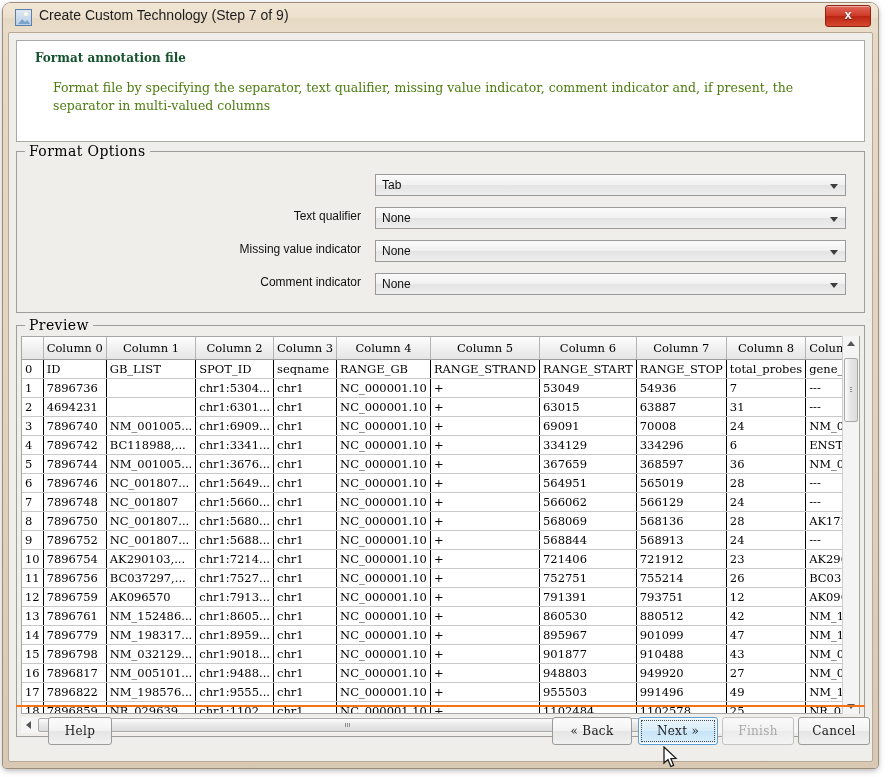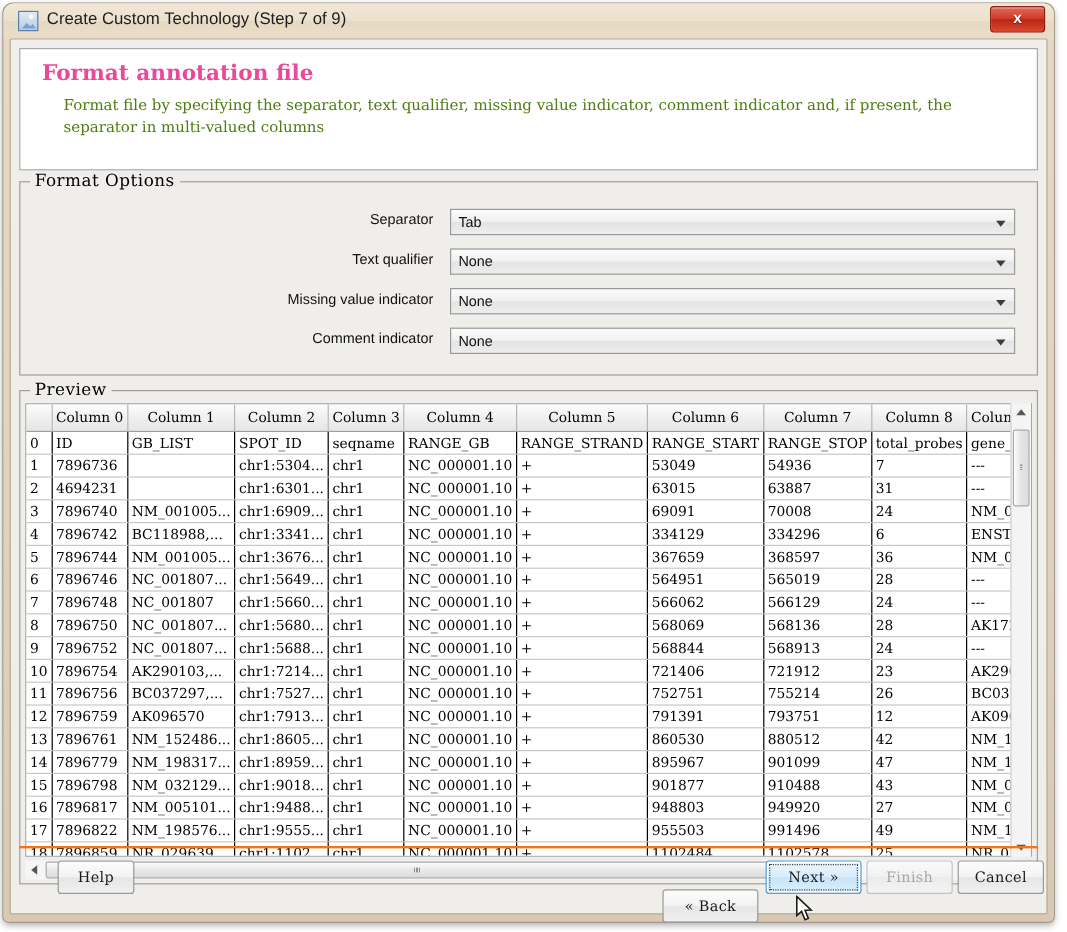--- a/index.html
+++ b/index.html
@@ -52,22 +52,22 @@
     font-size:13px;font-weight:bold;font-family:"Liberation Sans",sans-serif;
     text-shadow:0 1px 1px rgba(0,0,0,.5);
   }
 
   
   .header-panel{
     position:absolute;left:7px;top:7px;right:7px;height:100px;
     background:#ffffff;border:1px solid #a9a9a9;
   }
   .header-title{
-    position:absolute;left:18px;top:10px;font-size:18px;font-weight:bold;
-    font-family:"DejaVu Serif",serif;color:#ec4899;
+    position:absolute;left:18px;top:10px;font-size:12px;font-weight:bold;
+    font-family:"DejaVu Serif",serif;color:#14532d;
   }
   .header-desc{
     position:absolute;left:36px;top:38px;right:14px;font-size:12.5px;line-height:18px;
     font-family:"DejaVu Serif",serif;color:#4d7c0f;
   }
 
   
   .group{
     position:absolute;border:1px solid #9e9e9e;background:transparent;
   }
@@ -203,21 +203,20 @@
 
     <div class="header-panel">
       <div class="header-title">Format annotation file</div>
       <div class="header-desc">Format file by specifying the separator, text qualifier, missing value indicator, comment indicator and, if present, the separator in multi-valued columns</div>
     </div>
 
     <div class="group" style="left:7px;top:118px;right:7px;height:160px;">
       <div class="group-label">Format Options</div>
 
       <div class="form-row" style="left:40px;top:22px;right:14px;">
-        <div class="form-label" style="right:auto;left:44px;">Separator</div>
         <div class="combo" style="left:318px;right:4px;">
           <div class="combo-val">Tab</div>
           <div class="combo-arrow"></div>
         </div>
       </div>
 
       <div class="form-row" style="left:40px;top:55px;right:14px;">
         <div class="form-label" style="right:auto;left:44px;">Text qualifier</div>
         <div class="combo" style="left:318px;right:4px;">
           <div class="combo-val">None</div>
@@ -543,21 +542,21 @@
           </div>
         <div class="hthumb"></div>
         <div class="harr harr-r" style="right:0;">
             <i></i>
           </div>
       </div>
     </div>
 
     <div class="btnbar">
       <div class="btn" style="left:32px;width:62px;">Help</div>
-      <div class="btn" style="left:536px;width:78px;margin-top:24px;">« Back</div>
+      <div class="btn" style="left:536px;width:78px;">« Back</div>
       <div class="btn focused" style="left:622px;width:78px;">Next »</div>
       <div class="btn disabled" style="left:706px;width:70px;">Finish</div>
       <div class="btn" style="left:782px;width:70px;">Cancel</div>
     </div>
 
   </div>
 </div>
 
 <svg class="cursor" viewBox="0 0 18 24">
   <path d="M1,1 L1,17 L5,13.5 L7.8,20.5 L10.6,19.3 L7.9,12.6 L13,12.4 Z" fill="#ffffff" stroke="#1a1a1a" stroke-width="1.3"></path>

